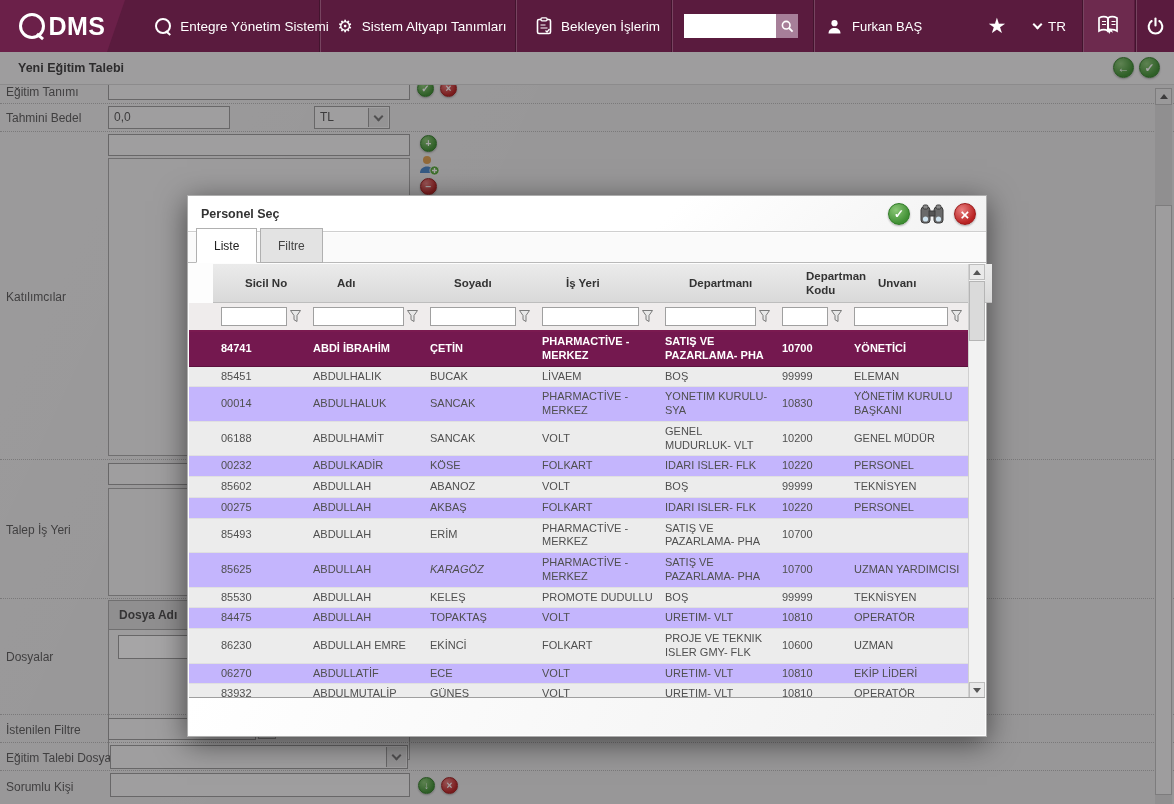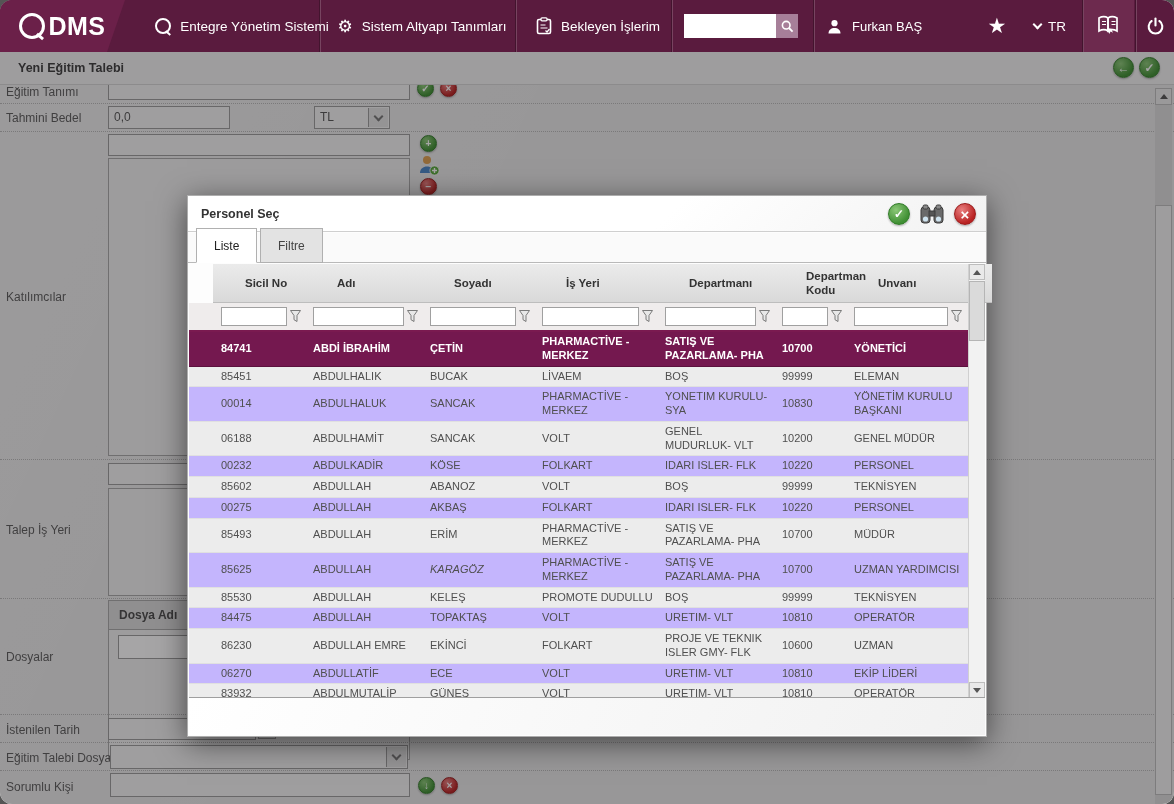--- a/index.html
+++ b/index.html
@@ -1,17 +1,17 @@
 <!DOCTYPE html>
 <html><head>
 <meta charset="utf-8">
 <style>
   * { margin:0; padding:0; box-sizing:border-box; }
   body { font-family:"Liberation Sans", sans-serif; background:#555; }
-  #app { position:relative; width:1174px; height:804px; overflow:hidden; background:#e9e9e9;border-radius:12px; }
+  #app { position:relative; width:1174px; height:804px; overflow:hidden; background:#e9e9e9; }
 
   
   .navbar { position:absolute; top:0; left:0; width:1174px; height:52px; background:#5a1b3e; z-index:30; }
   .nav-seg { position:absolute; top:0; height:52px; display:flex; align-items:center; color:#fff; }
   .nav-sep { position:absolute; top:0; width:1px; height:52px; background:rgba(255,255,255,0.18); box-shadow:-1px 0 0 rgba(0,0,0,0.25); }
   .logo-seg { left:0; width:125px; background:#6b2049; justify-content:center; clip-path:polygon(0 0,125px 0,107px 52px,0 52px); font-weight:bold; }
   .logo-text { font-size:25px; font-weight:bold; letter-spacing:0.5px; display:flex; align-items:center; gap:3px; }
   .q-ring { width:26px; height:26px; border:3px solid #fff; border-radius:50%; position:relative; display:inline-block; }
   .q-ring::after { content:""; position:absolute; right:-2px; bottom:-2px; width:8px; height:3px; background:#fff; transform:rotate(40deg); }
   .q-ring.small { width:16px; height:16px; border-width:2px; }
@@ -216,21 +216,21 @@
     <div class="dotline" style="top:546px"></div>
 
     <span class="flabel" style="top:598px">Dosyalar</span>
     <div class="fbox" style="left:108px;top:548px;width:302px;height:160px"></div>
     <div class="grid-head" style="left:108px;top:548px;width:302px;height:30px">
         <span>Dosya Adı</span>
       </div>
     <div class="finput" style="left:118px;top:583px;width:284px;height:24px;background:#fff"></div>
     <div class="dotline" style="top:662px"></div>
 
-    <span class="flabel" style="top:671px">İstenilen Tarih</span>
+    <span class="flabel" style="top:671px">İstenilen Filtre</span>
     <div class="finput" style="left:108px;top:666px;width:148px;height:22px"></div>
     <div class="finput" style="left:258px;top:667px;width:18px;height:20px;background:#e2e2e2"></div>
     <div class="dotline" style="top:690px"></div>
 
     <span class="flabel" style="top:699px">Eğitim Talebi Dosyası</span>
     <div class="finput" style="left:110px;top:693px;width:298px;height:24px">
       <div class="fselect-arrow">
           <span class="chev"></span>
         </div>
     </div>
@@ -436,21 +436,20 @@
             <div class="g-cell" style="flex: 0 0 120px; width: 120px;">PERSONEL</div>
           </div>
           <div class="g-row stripe-b">
             <div class="g-cell" style="flex: 0 0 26px; width: 26px;"></div>
             <div class="g-cell" style="flex: 0 0 92px; width: 92px;">85493</div>
             <div class="g-cell" style="flex: 0 0 117px; width: 117px;">ABDULLAH</div>
             <div class="g-cell" style="flex: 0 0 112px; width: 112px;">ERİM</div>
             <div class="g-cell" style="flex: 0 0 123px; width: 123px;">PHARMACTİVE - MERKEZ</div>
             <div class="g-cell" style="flex: 0 0 117px; width: 117px;">SATIŞ VE PAZARLAMA- PHA</div>
             <div class="g-cell" style="flex: 0 0 72px; width: 72px;">10700</div>
-            <div class="g-cell" style="flex: 0 0 120px; width: 120px;">MÜDÜR</div>
           </div>
           <div class="g-row stripe-a">
             <div class="g-cell" style="flex: 0 0 26px; width: 26px;"></div>
             <div class="g-cell" style="flex: 0 0 92px; width: 92px;">85625</div>
             <div class="g-cell" style="flex: 0 0 117px; width: 117px;">ABDULLAH</div>
             <div class="g-cell" style="flex: 0 0 112px; width: 112px; font-style: italic;">KARAGÖZ</div>
             <div class="g-cell" style="flex: 0 0 123px; width: 123px;">PHARMACTİVE - MERKEZ</div>
             <div class="g-cell" style="flex: 0 0 117px; width: 117px;">SATIŞ VE PAZARLAMA- PHA</div>
             <div class="g-cell" style="flex: 0 0 72px; width: 72px;">10700</div>
             <div class="g-cell" style="flex: 0 0 120px; width: 120px;">UZMAN YARDIMCISI</div>

